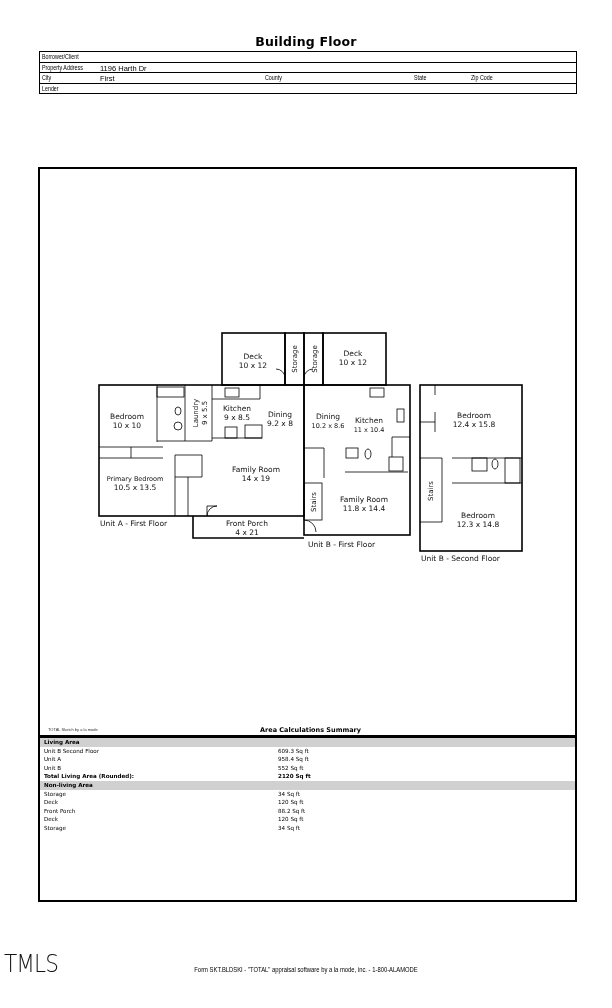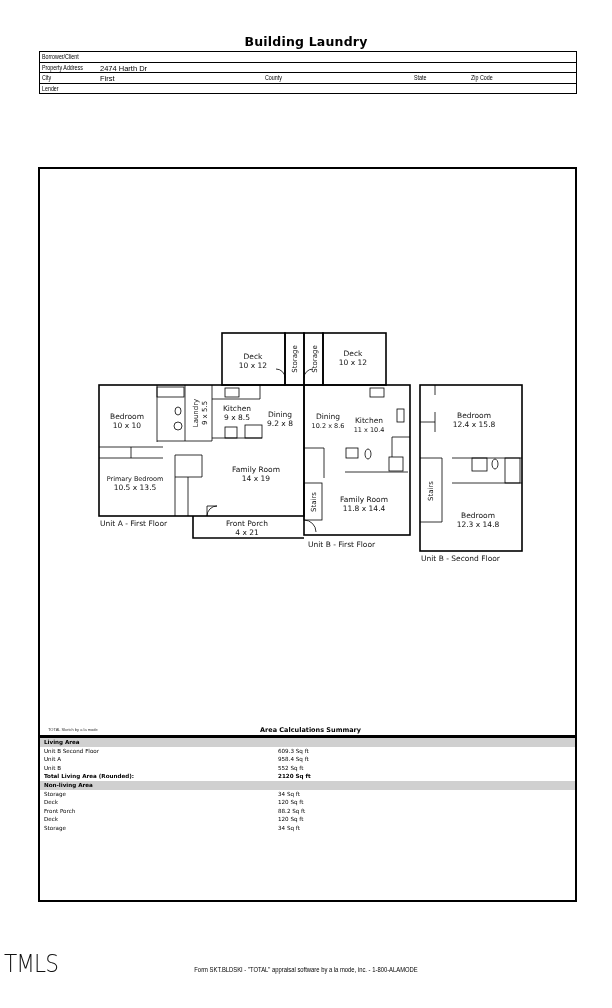--- a/index.html
+++ b/index.html
@@ -23,30 +23,30 @@
   .srow .nm{position:absolute;left:4px;}
   .srow .ar{position:absolute;left:238px;}
   .srow.bold{font-weight:bold;}
   .logo{position:absolute;left:4px;top:950px;font-size:24px;font-family:"DejaVu Sans",sans-serif;font-weight:200;letter-spacing:-1px;color:#111;transform:scaleX(0.9);transform-origin:left;}
   .footer{position:absolute;left:0;width:612px;top:966px;text-align:center;font-size:6.5px;transform:scaleX(0.9);}
   svg text{font-family:"DejaVu Sans",sans-serif;}
 </style>
 </head>
 <body>
 
-<div class="title">Building Laundry</div>
+<div class="title">Building Floor</div>
 
 <div class="hdr">
   <div class="row">
     <span class="lbl">Borrower/Client</span>
     <span class="val"></span>
   </div>
   <div class="row">
     <span class="lbl">Property Address</span>
-    <span class="val">2474 Harth Dr</span>
+    <span class="val">1196 Harth Dr</span>
   </div>
   <div class="row">
     <span class="lbl">City</span>
     <span class="val">First</span>
     <span class="lbl2" style="left:225px">County</span>
     <span class="lbl2" style="left:374px">State</span>
     <span class="lbl2" style="left:431px">Zip Code</span>
   </div>
   <div class="row">
     <span class="lbl">Lender</span>

